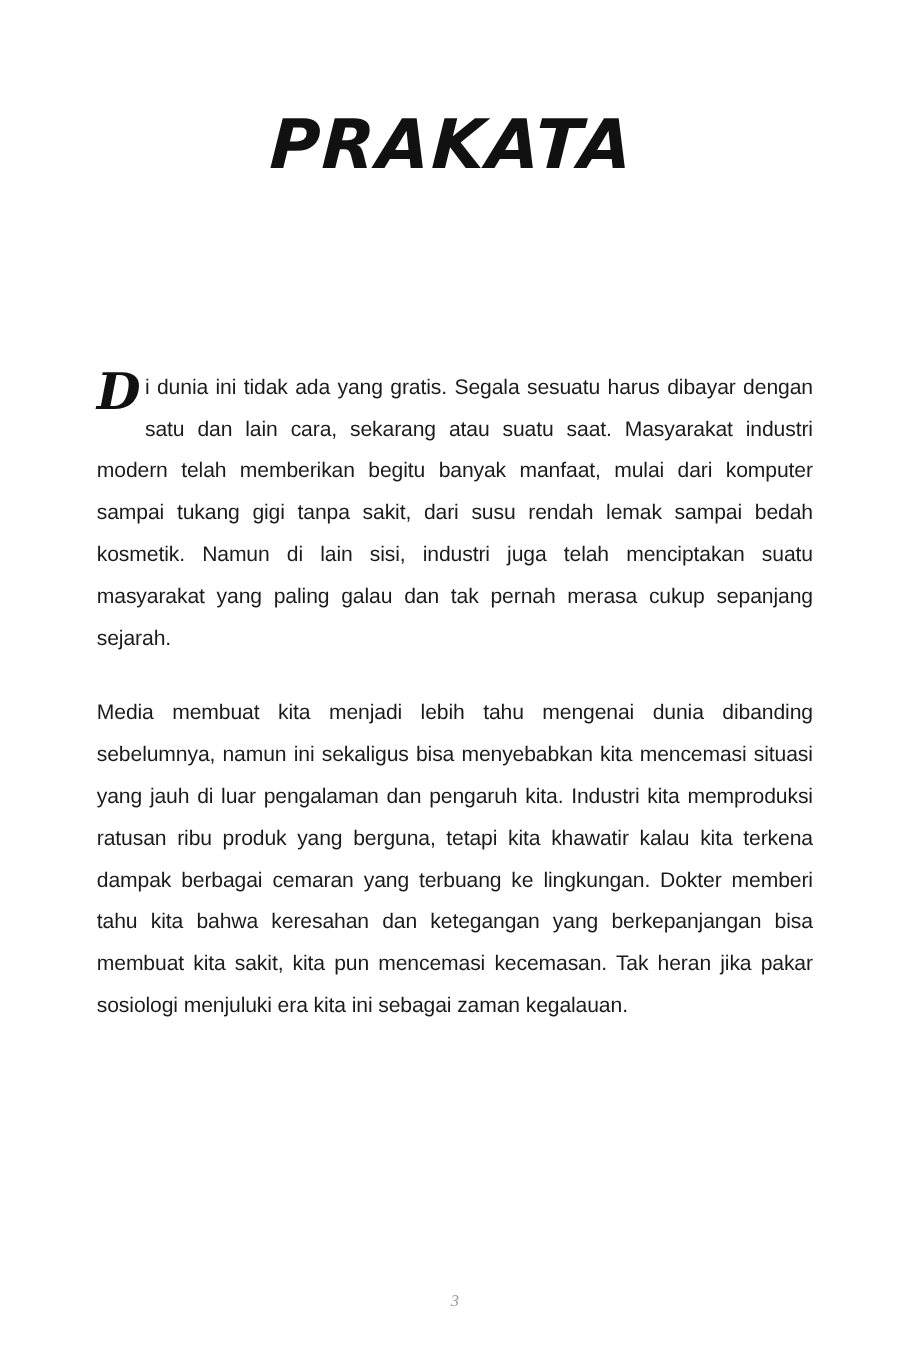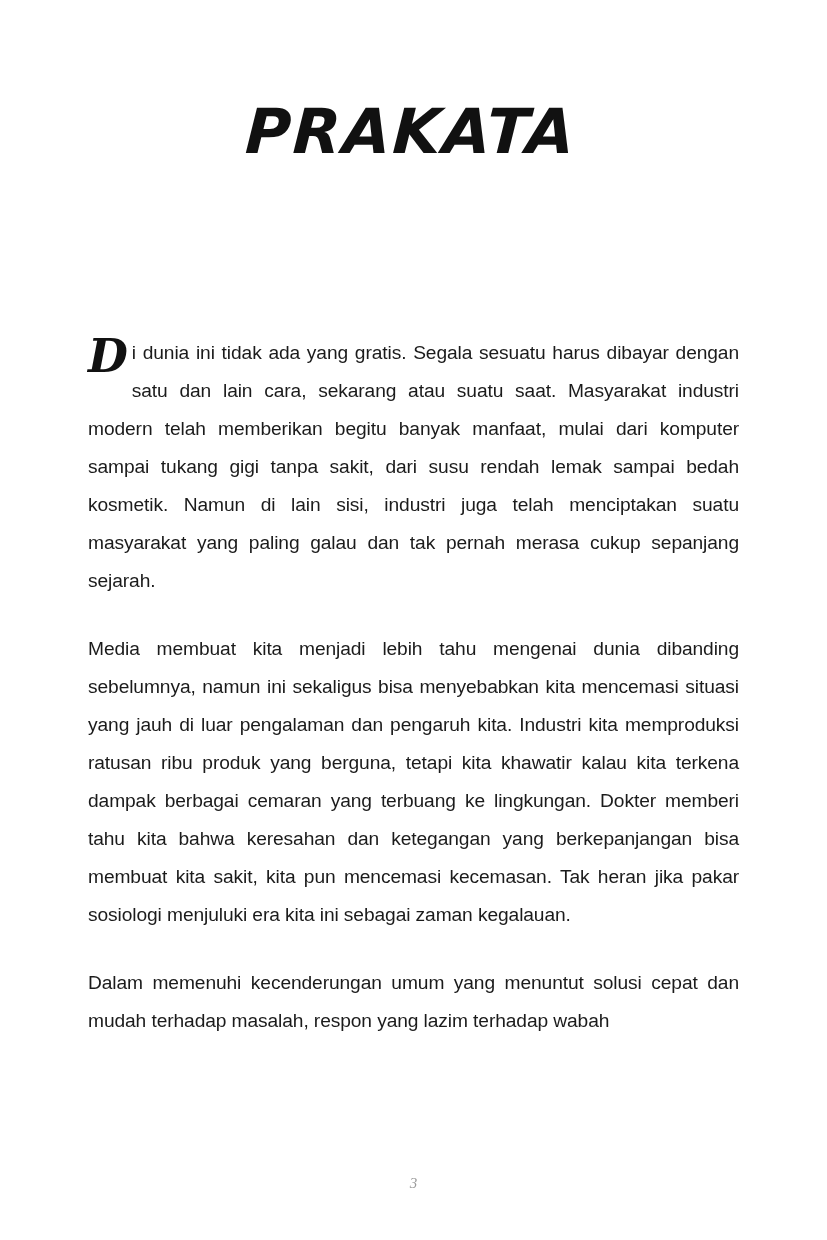--- a/index.html
+++ b/index.html
@@ -84,19 +84,18 @@
 <div class="page">
 
   <h1 class="chapter-title">PRAKATA</h1>
 
   <div class="body-block">
 
     <p class="para first-para"><span class="dropcap">D</span><span>i dunia ini tidak ada yang gratis. Segala sesuatu harus dibayar dengan satu dan lain cara, sekarang atau suatu saat. Masyarakat industri modern telah memberikan begitu banyak manfaat, mulai dari komputer sampai tukang gigi tanpa sakit, dari susu rendah lemak sampai bedah kosmetik. Namun di lain sisi, industri juga telah menciptakan suatu masyarakat yang paling galau dan tak pernah merasa cukup sepanjang sejarah.</span></p>
 
     <p class="para">Media membuat kita menjadi lebih tahu mengenai dunia dibanding sebelumnya, namun ini sekaligus bisa menyebabkan kita mencemasi situasi yang jauh di luar pengalaman dan pengaruh kita. Industri kita memproduksi ratusan ribu produk yang berguna, tetapi kita khawatir kalau kita terkena dampak berbagai cemaran yang terbuang ke lingkungan. Dokter memberi tahu kita bahwa keresahan dan ketegangan yang berkepanjangan bisa membuat kita sakit, kita pun mencemasi kecemasan. Tak heran jika pakar sosiologi menjuluki era kita ini sebagai zaman kegalauan.</p>
 
-    <p class="para">Dalam memenuhi kecenderungan umum yang menuntut solusi cepat dan mudah terhadap masalah, respon yang lazim terhadap wabah</p>
 
   </div>
 
   <div class="folio">3</div>
 
 </div>
 
 </body></html>

